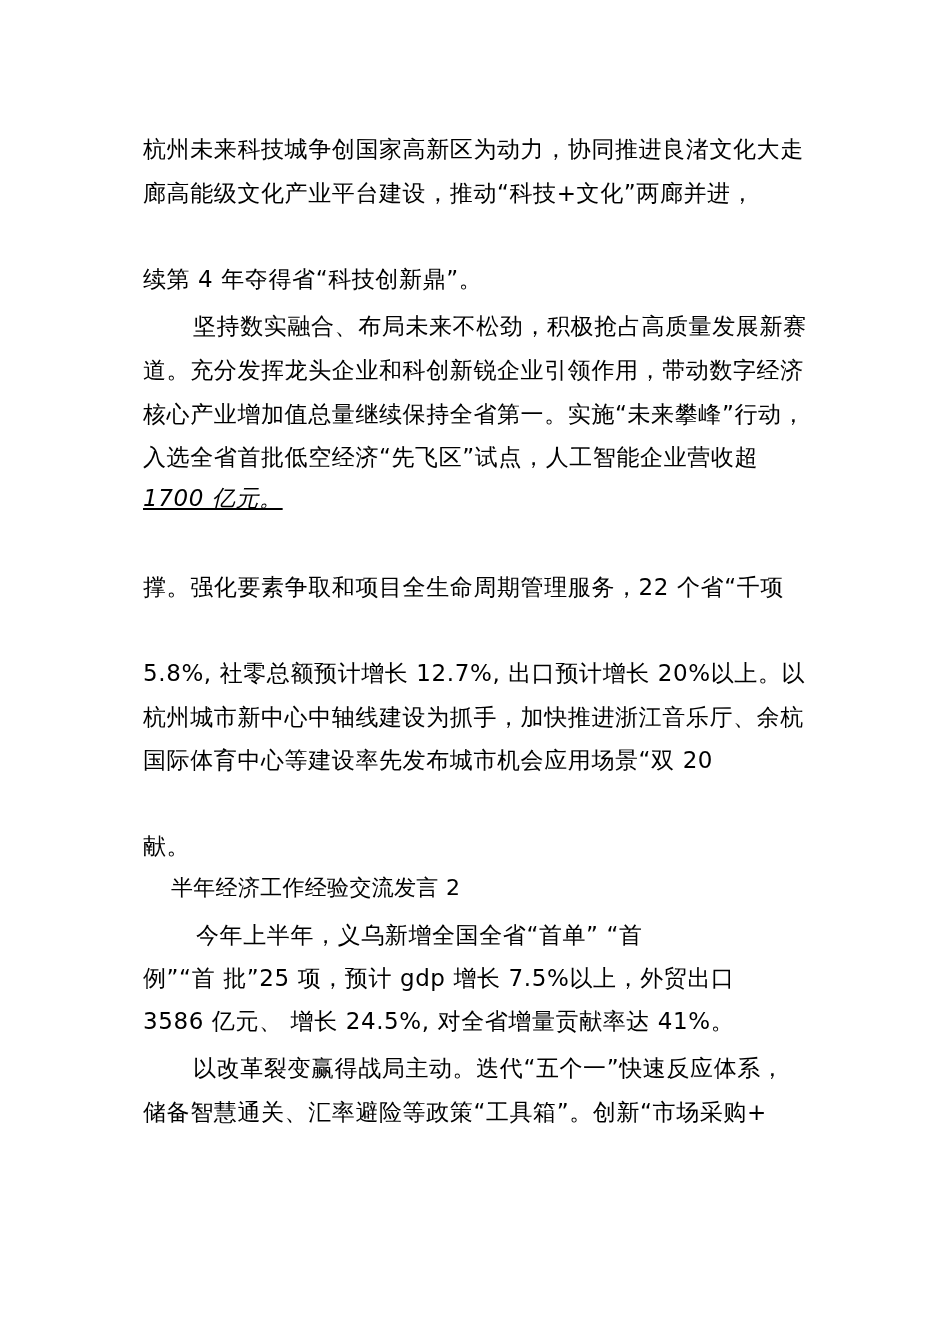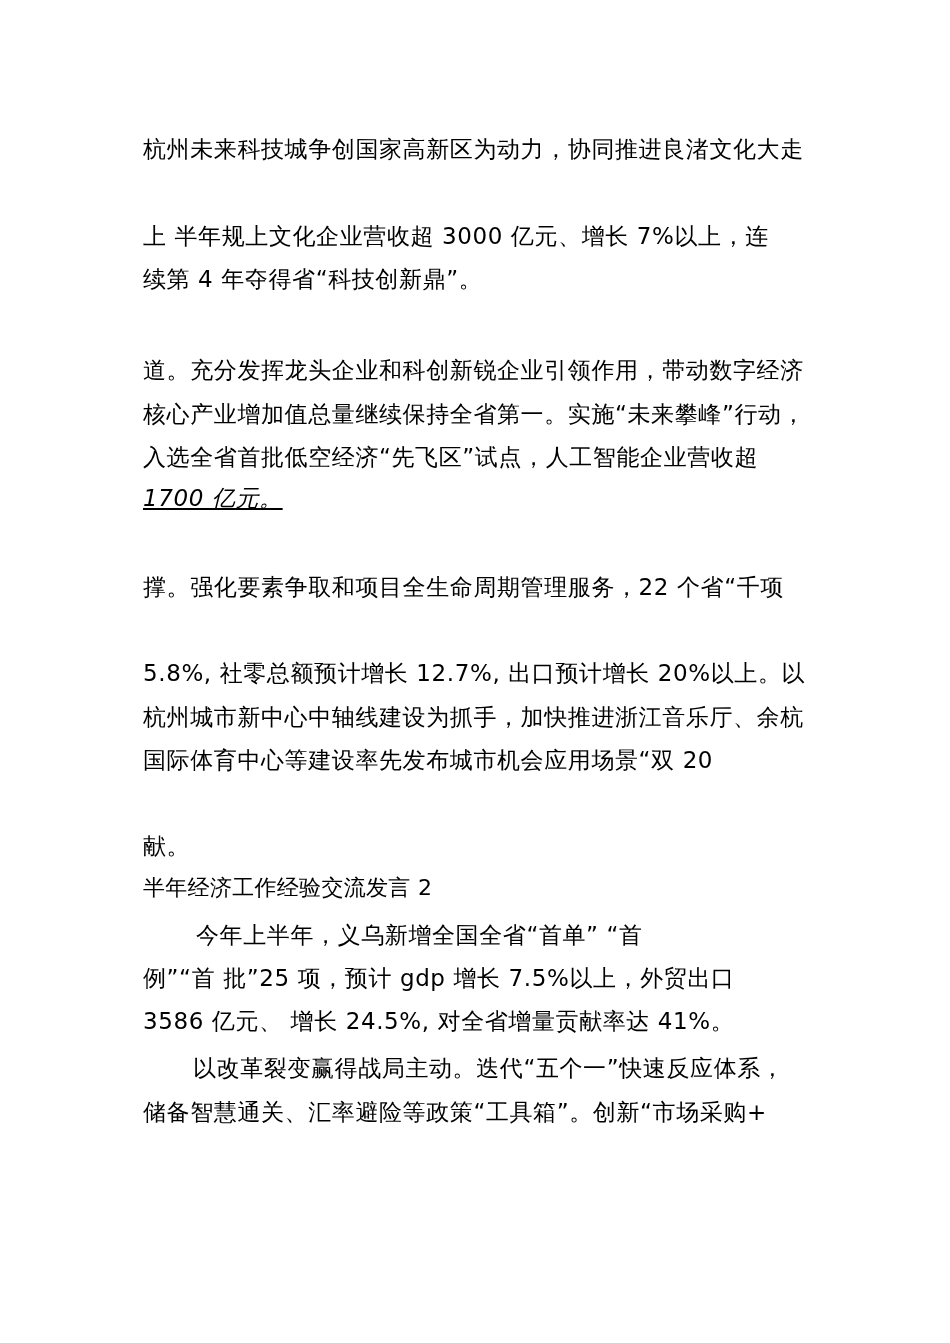--- a/index.html
+++ b/index.html
@@ -3,31 +3,32 @@
 <meta charset="utf-8">
 <style>
   html, body { margin: 0; padding: 0; background: #ffffff; }
   body { width: 950px; height: 1343px; position: relative; overflow: hidden;
          font-family: "DejaVu Sans", "Liberation Sans", sans-serif; color: #000; }
   .page { position: absolute; left: 0; top: 4px; width: 950px; height: 1343px; background: #fff; }
   .line { position: absolute; left: 143px; font-size: 23px; line-height: 30px; white-space: nowrap;
           letter-spacing: 0.6px; }
   .indent { left: 193px; }
   .italic { font-style: italic; text-decoration: underline; }
-  .heading { font-size: 22px; letter-spacing: 0.3px; }
+  .heading { font-size: 22px; letter-spacing: 0.3px; margin-left: 28px; }
 </style>
 </head>
 <body>
 
 <div class="page">
 
   <div class="line" style="top:130px">杭州未来科技城争创国家高新区为动力，协同推进良渚文化大走</div>
-  <div class="line" style="top:217px">上 半年规上文化企业营收超 3000 亿元、增长 7%以上，连</div>
+  <div class="line" style="top:174px">廊高能级文化产业平台建设，推动“科技+文化”两廊并进，</div>
   <div class="line" style="top:260px">续第 4  年夺得省“科技创新鼎”。</div>
 
+  <div class="line indent" style="top:307px">坚持数实融合、布局未来不松劲，积极抢占高质量发展新赛</div>
   <div class="line" style="top:351px">道。充分发挥龙头企业和科创新锐企业引领作用，带动数字经济</div>
   <div class="line" style="top:395px">核心产业增加值总量继续保持全省第一。实施“未来攀峰”行动，</div>
   <div class="line" style="top:438px">入选全省首批低空经济“先飞区”试点，人工智能企业营收超</div>
   <div class="line italic" style="top:479px">1700 亿元。</div>
 
   <div class="line" style="top:568px">撑。强化要素争取和项目全生命周期管理服务，22 个省“千项</div>
   <div class="line" style="top:654px">5.8%, 社零总额预计增长 12.7%, 出口预计增长 20%以上。以</div>
   <div class="line" style="top:698px">杭州城市新中心中轴线建设为抓手，加快推进浙江音乐厅、余杭</div>
   <div class="line" style="top:741px">国际体育中心等建设率先发布城市机会应用场景“双 20</div>
   <div class="line" style="top:827px">献。</div>

